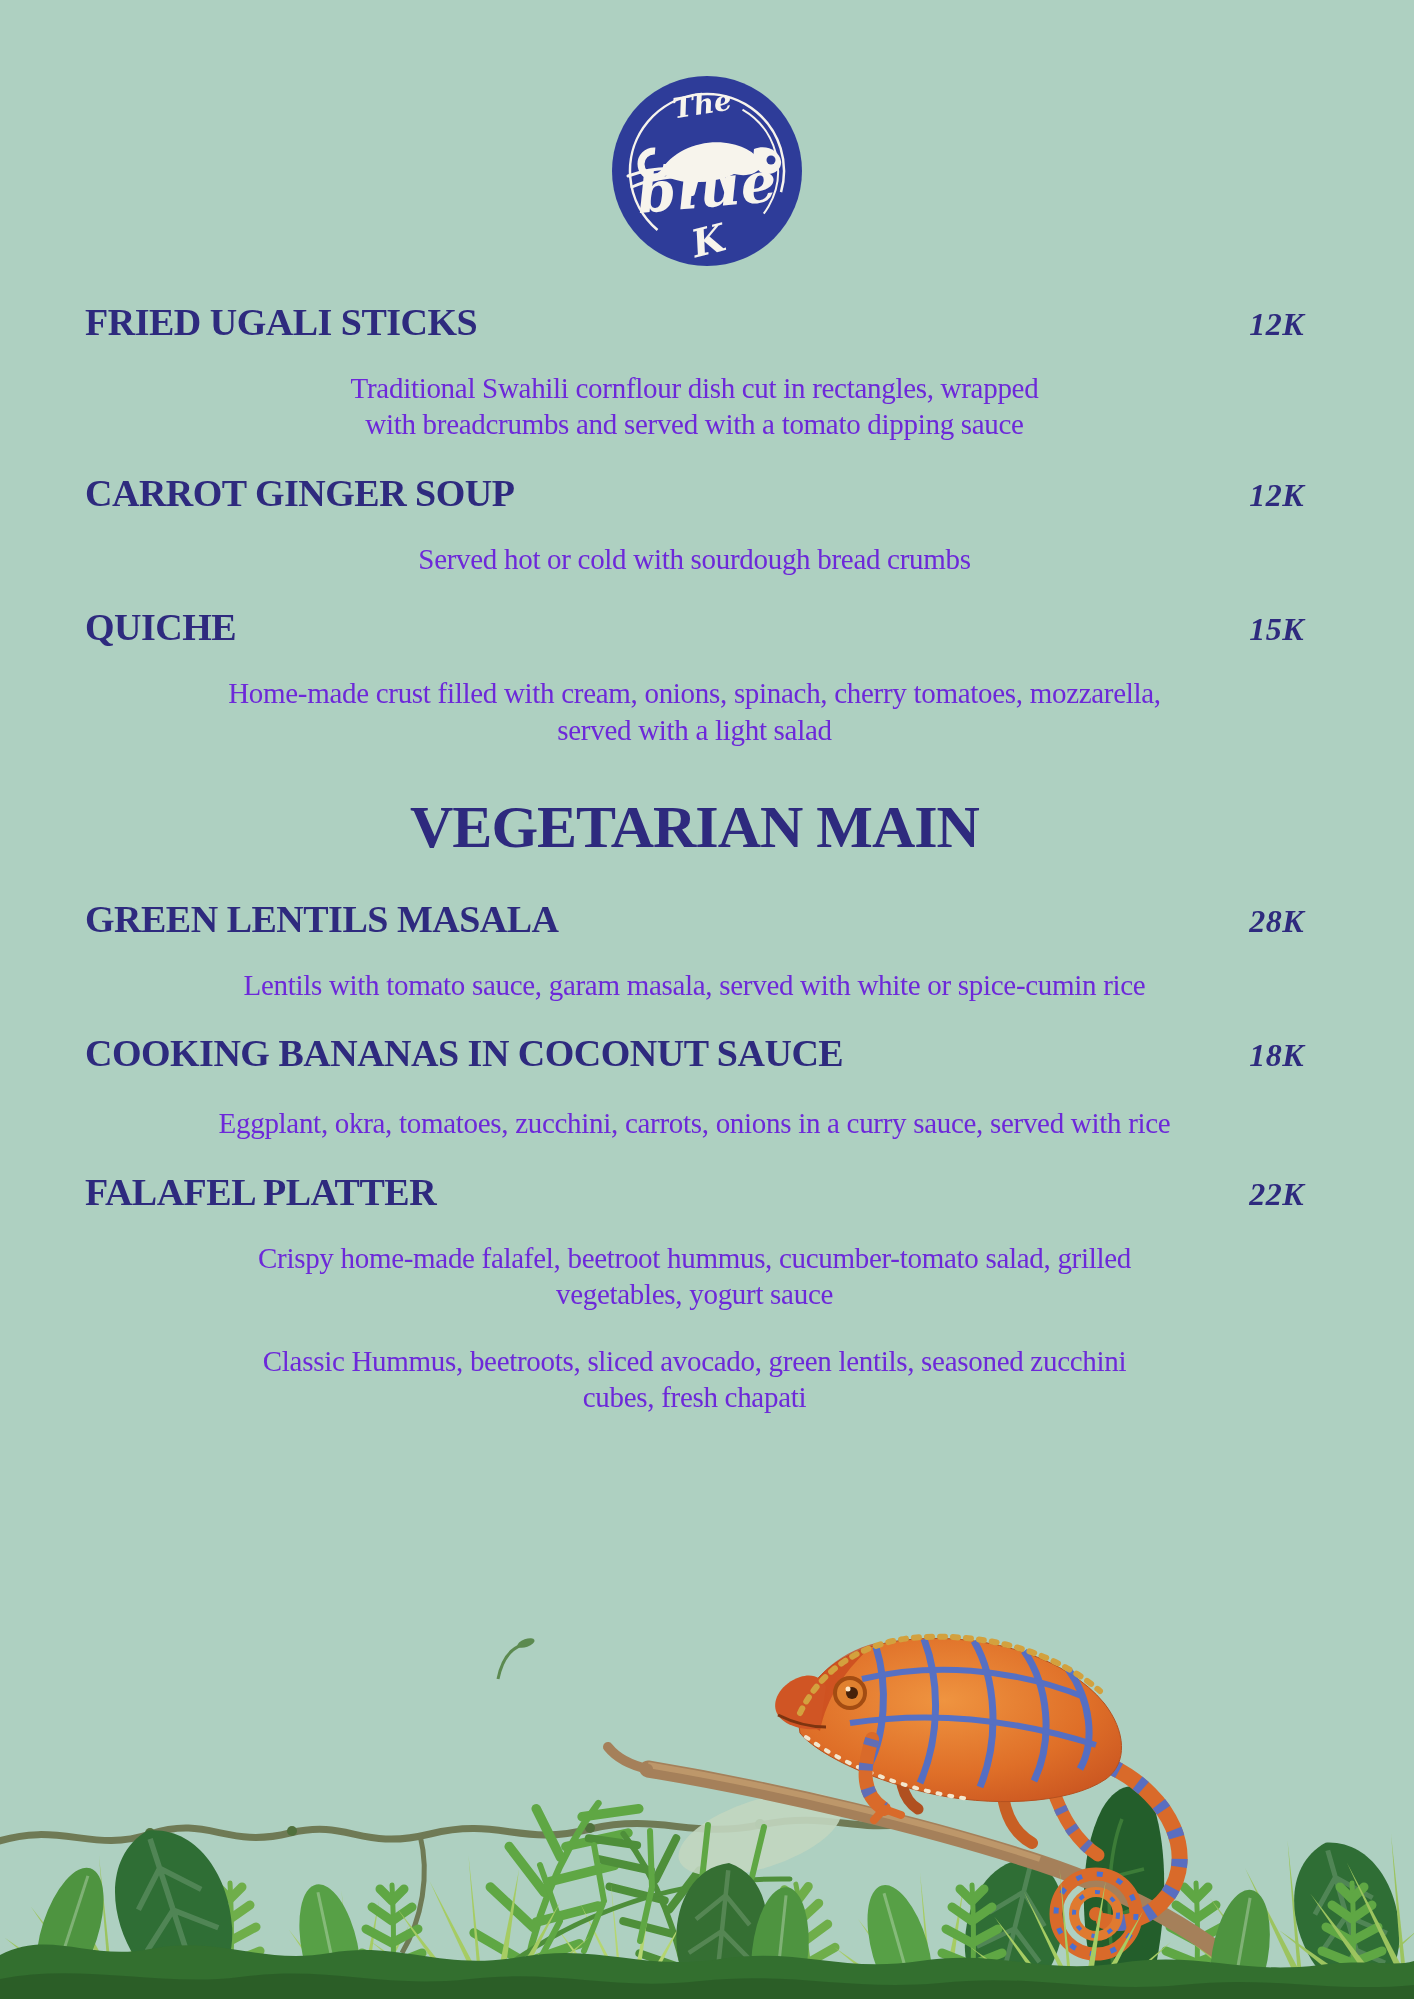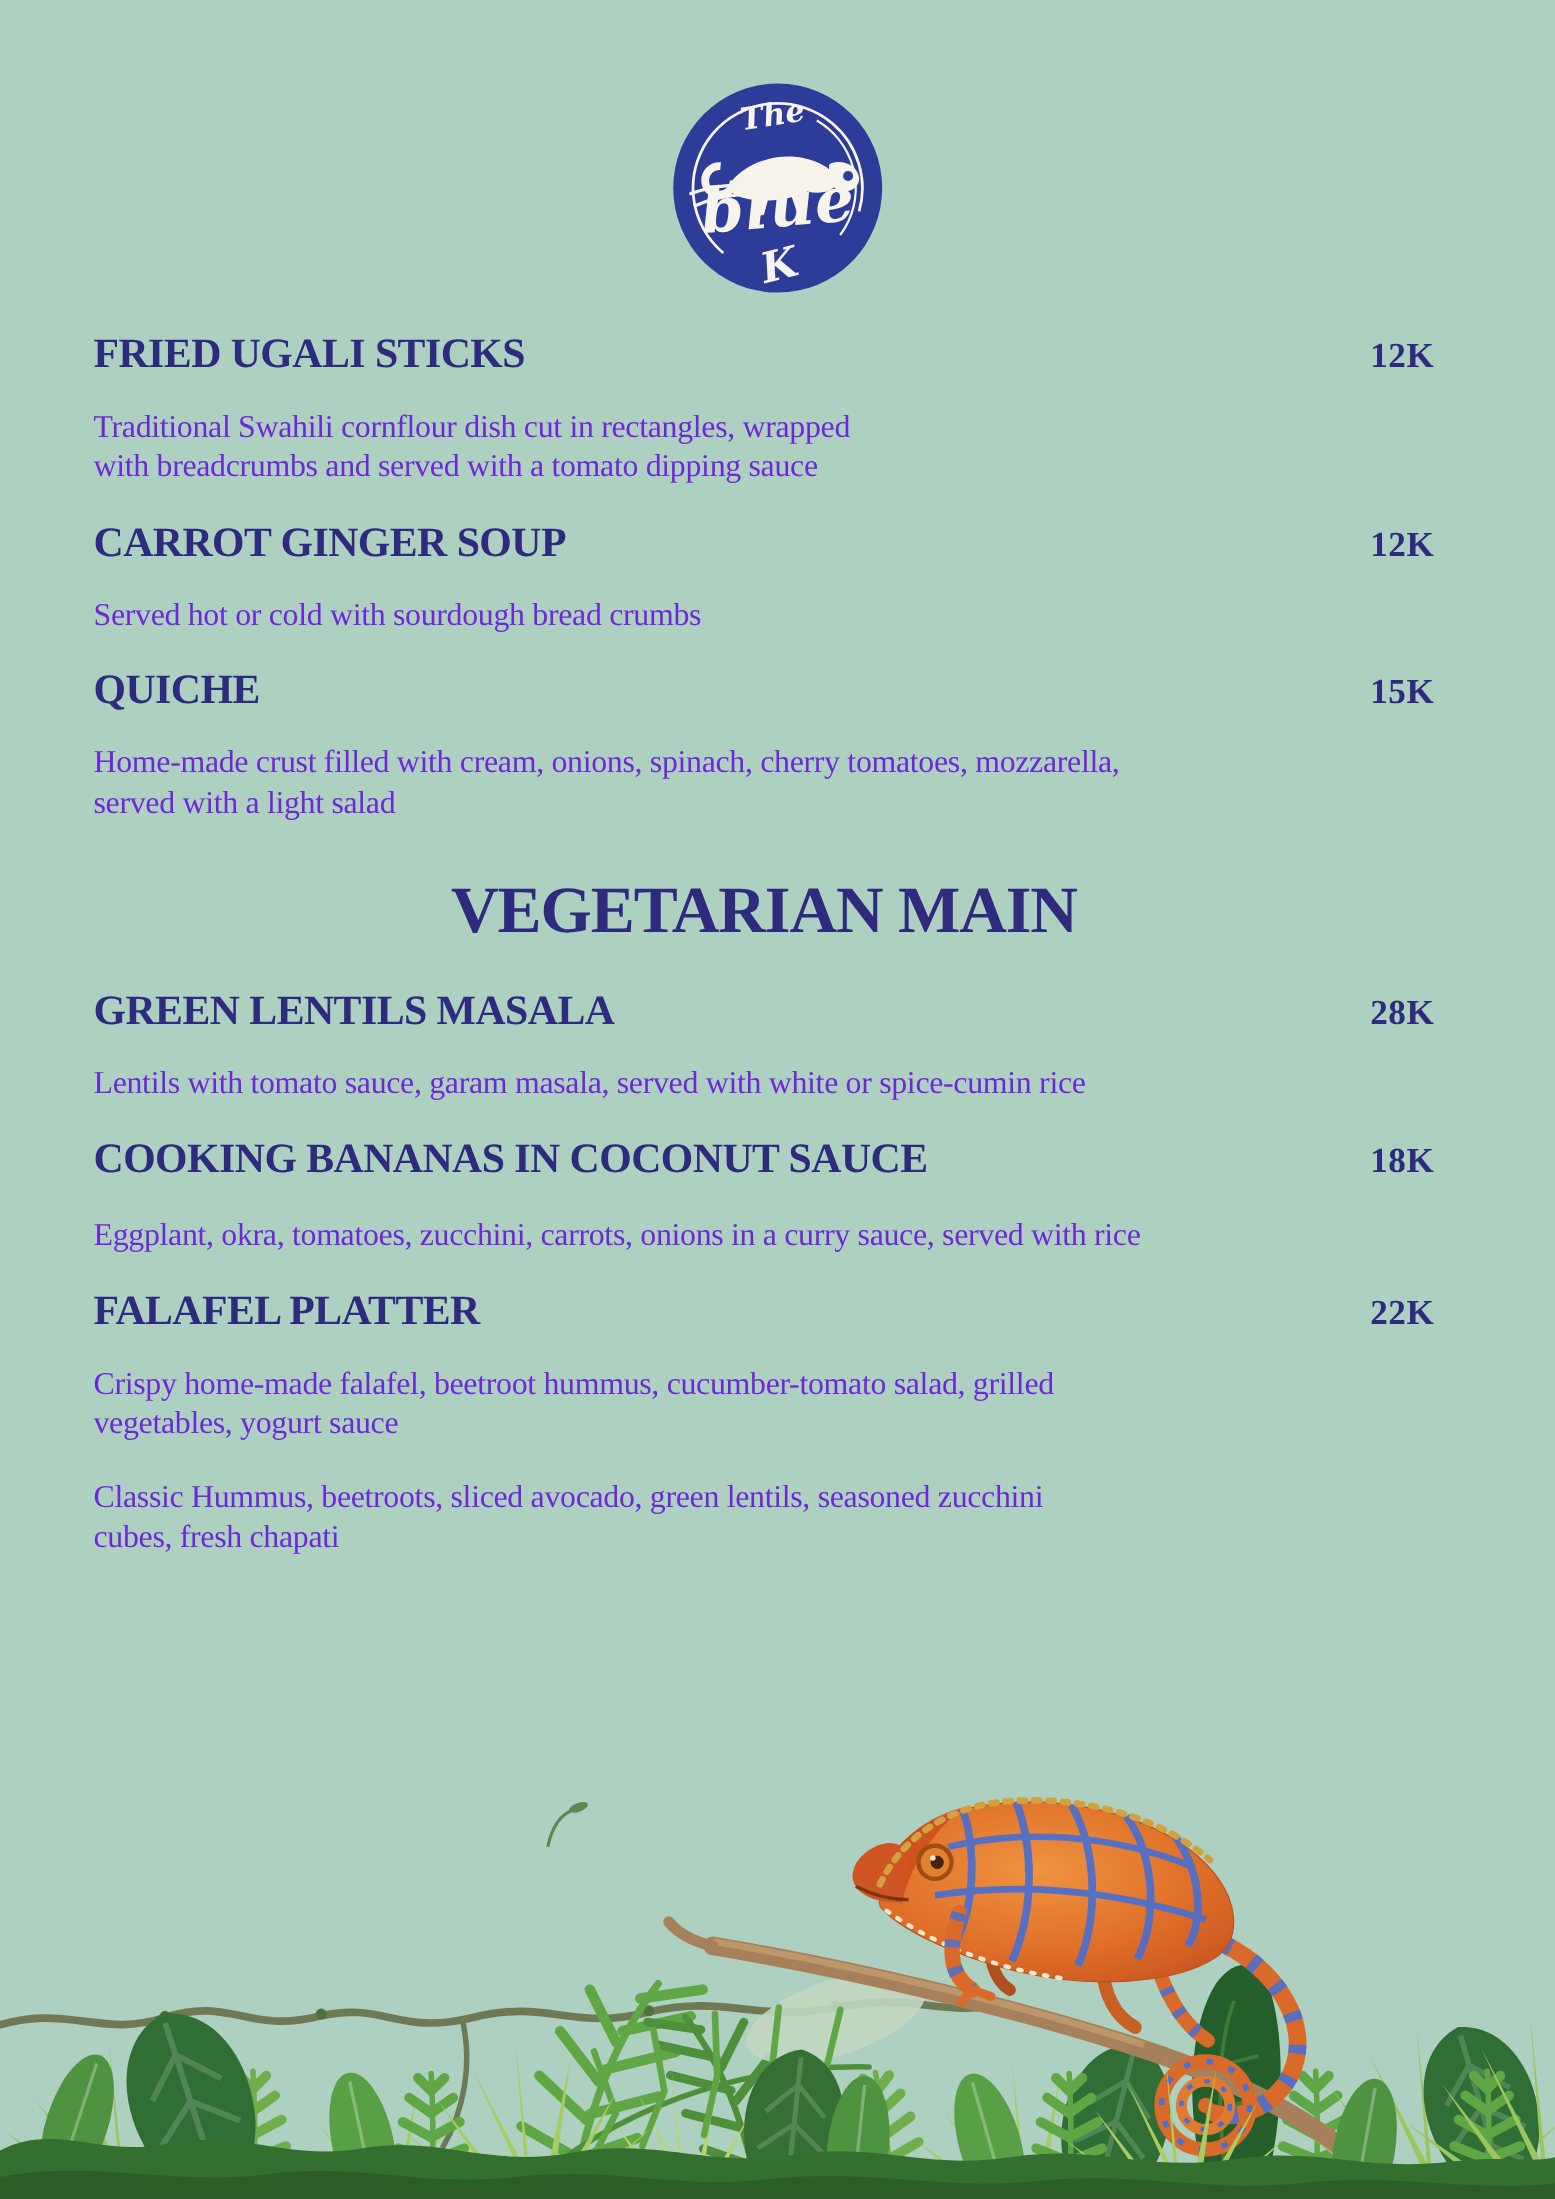--- a/index.html
+++ b/index.html
@@ -14,24 +14,24 @@
   .logo-the{left:50%;top:12px;transform:translateX(-58%) rotate(-9deg);
             font:italic 700 28px "DejaVu Serif",serif;}
   .logo-mascot{position:absolute;left:14px;top:40px;}
   .logo-blue{left:50%;top:78px;transform:translateX(-50%) rotate(-5deg);
              font:italic 700 56px "DejaVu Serif",serif;letter-spacing:1px;}
   .logo-k{left:50%;top:142px;transform:translateX(-46%) rotate(-14deg);
           font:italic 700 38px "DejaVu Serif",serif;}
 
   
   .menu{position:absolute;left:85px;right:110px;top:302px;color:#2e2a7e;}
-  .menu-item{margin-bottom:30px;}
+  .menu-item{margin-bottom:30px;text-align:center;}
   .item-head{display:flex;justify-content:space-between;align-items:baseline;}
   .item-name{font-size:38px;font-weight:700;line-height:1.1;letter-spacing:-0.5px;}
-  .item-price{font-size:32px;font-weight:700;letter-spacing:0.5px;flex:none;margin-left:4px;}
+  .item-price{font-size:32px;font-weight:700;letter-spacing:0.5px;flex:none;margin-left:4px;font-style:italic;}
   .item-desc{margin-top:26px;font-size:29px;font-weight:400;line-height:1.26;
              color:#6d28d9;letter-spacing:-0.3px;white-space:pre-line;}
   .section-title{text-align:center;font-size:60px;font-weight:700;line-height:1.05;
                  letter-spacing:-1px;margin:48px 0 40px 0;color:#2e2a7e;}
 
   
   .foliage{position:absolute;left:0;bottom:0;width:1414px;height:380px;display:block;}
 </style>
 </head>
 <body>

